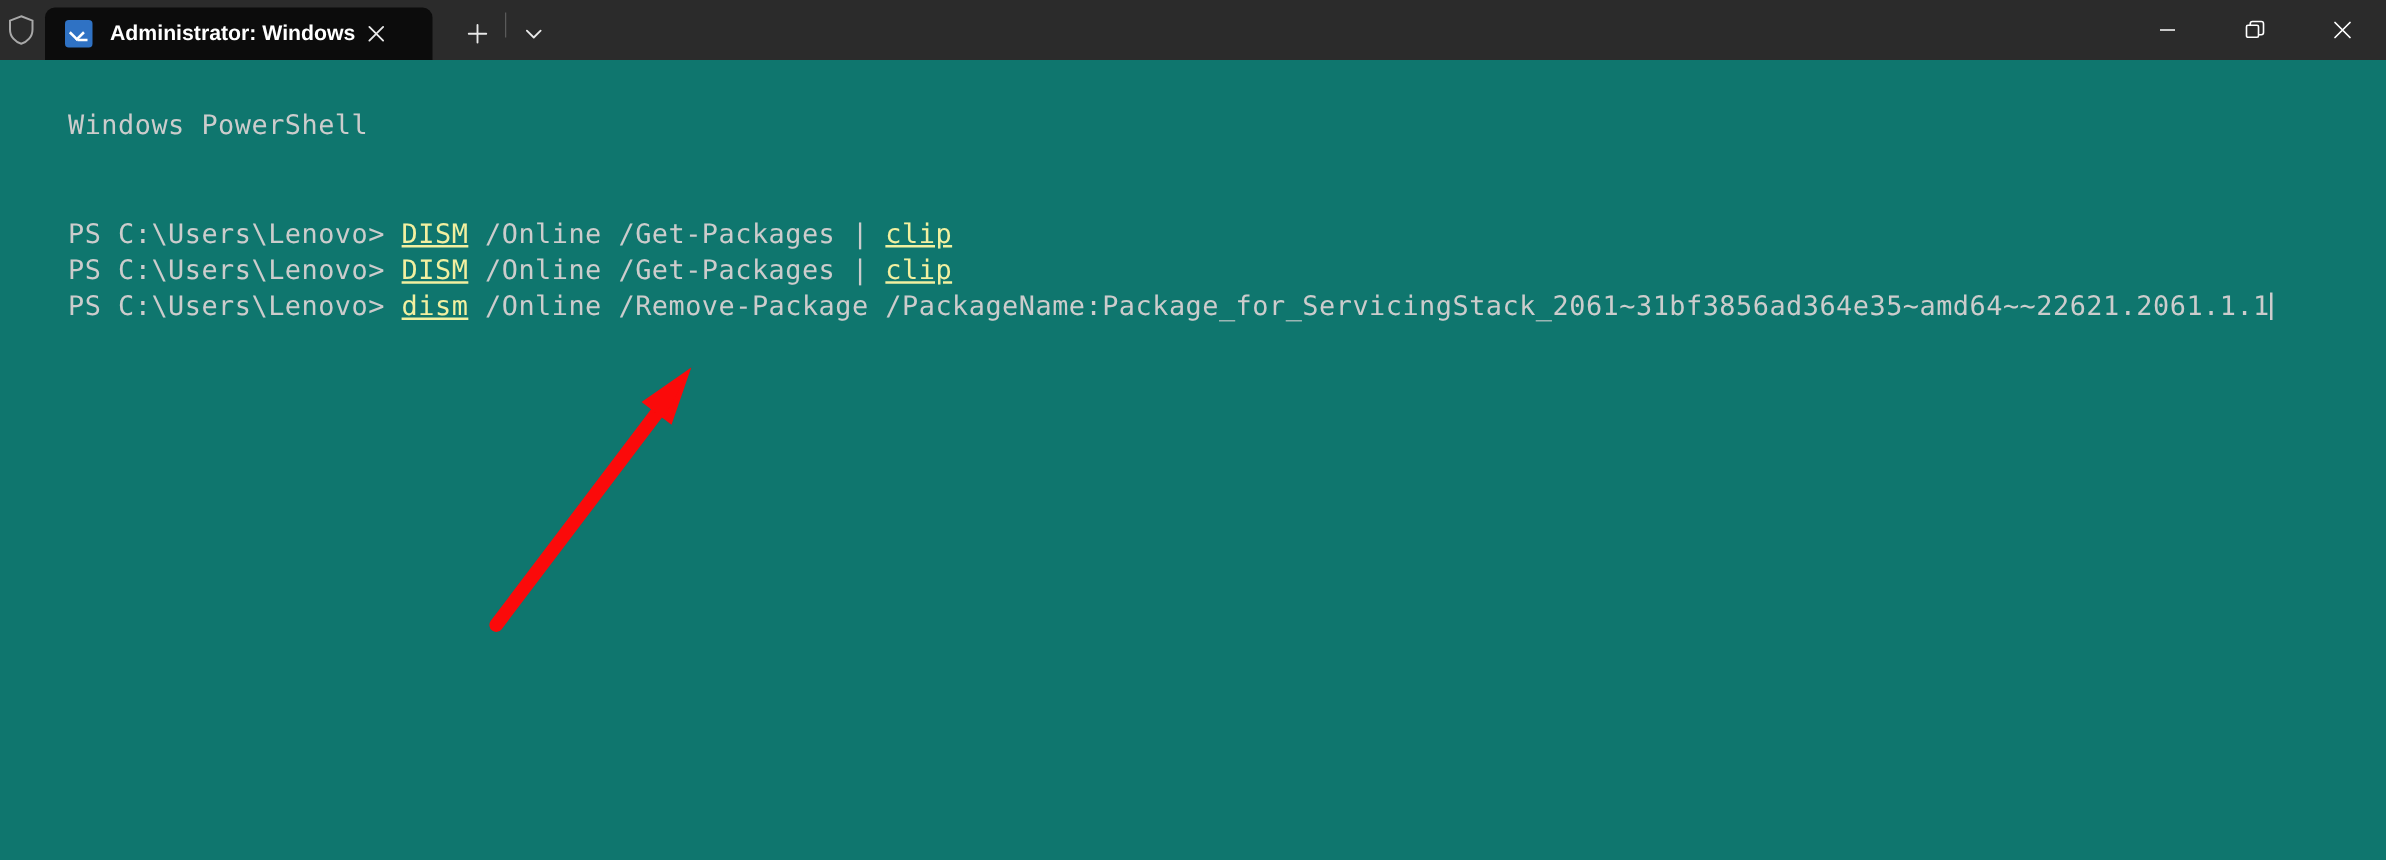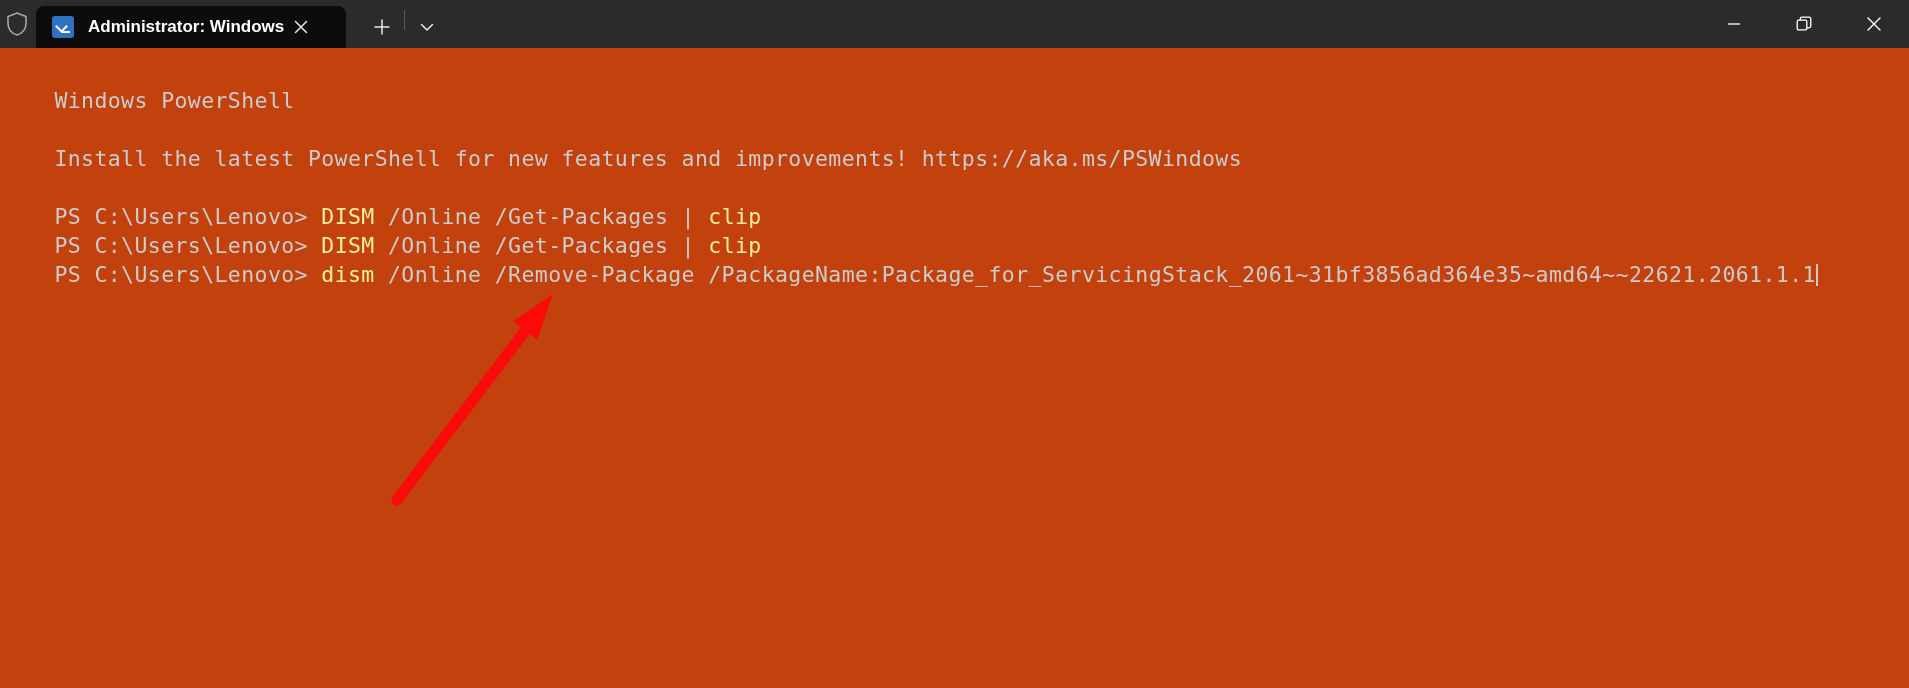--- a/index.html
+++ b/index.html
@@ -105,34 +105,34 @@
     width:70px; height:48px;
     display:flex; align-items:center; justify-content:center;
     color:#ffffff;
   }
 
   
   .terminal{
     position:absolute;
     top:48px; left:0;
     width:1909px; height:640px;
-    background:#c2410c;
+    background:#0f766e;
     padding:9px 0 0 0;
   }
   .line{
     height:29px;
     line-height:29px;
     font-size:21.5px;
     letter-spacing:0.4px;
     color:#cccccc;
     white-space:pre;
     padding-left:1px;
   }
   .blankline{ height:29px; }
-  .tok-cmd{ color:#f2f0a0; }
+  .tok-cmd{ color:#f2f0a0;text-decoration:underline; }
   .tok-plain{ color:#cccccc; }
   .cursor{
     display:inline-block;
     width:2px; height:22px;
     background:#cccccc;
     vertical-align:-4px;
   }
 
   
   .arrow-layer{
@@ -199,23 +199,20 @@
 
 <div class="terminal">
 
   <div class="line">
     <span>Windows PowerShell</span>
   </div>
 
 
   <div class="blankline"></div>
 
-  <div class="line">
-    <span>Install the latest PowerShell for new features and improvements! https://aka.ms/PSWindows</span>
-  </div>
 
   <div class="blankline"></div>
 
   <div class="line">
     <span class="tok-plain">PS C:\Users\Lenovo&gt; </span><span class="tok-cmd">DISM</span><span class="tok-plain"> /Online /Get-Packages </span><span class="tok-plain">| </span><span class="tok-cmd">clip</span>
   </div>
 
   <div class="line">
     <span class="tok-plain">PS C:\Users\Lenovo&gt; </span><span class="tok-cmd">DISM</span><span class="tok-plain"> /Online /Get-Packages </span><span class="tok-plain">| </span><span class="tok-cmd">clip</span>
   </div>

